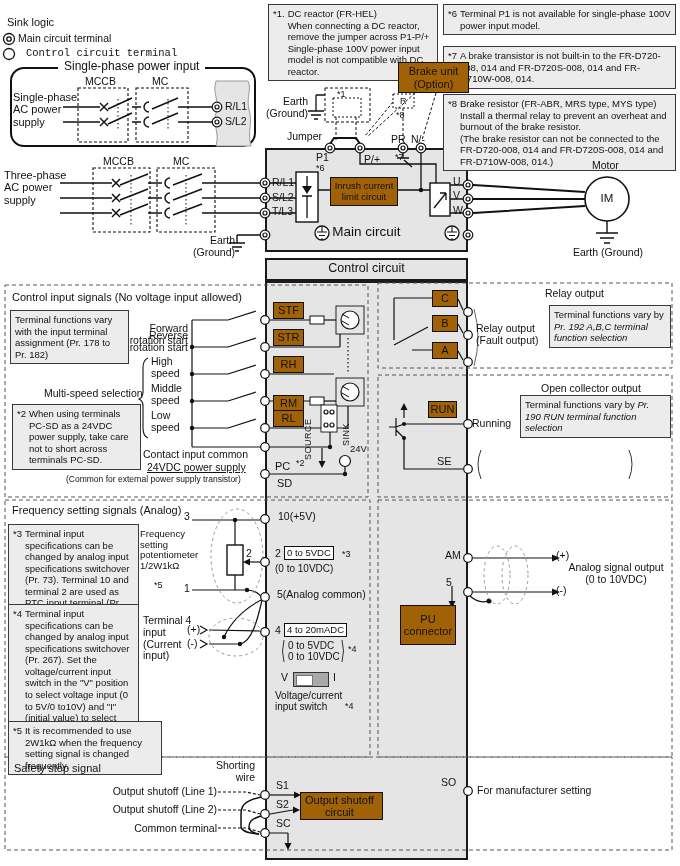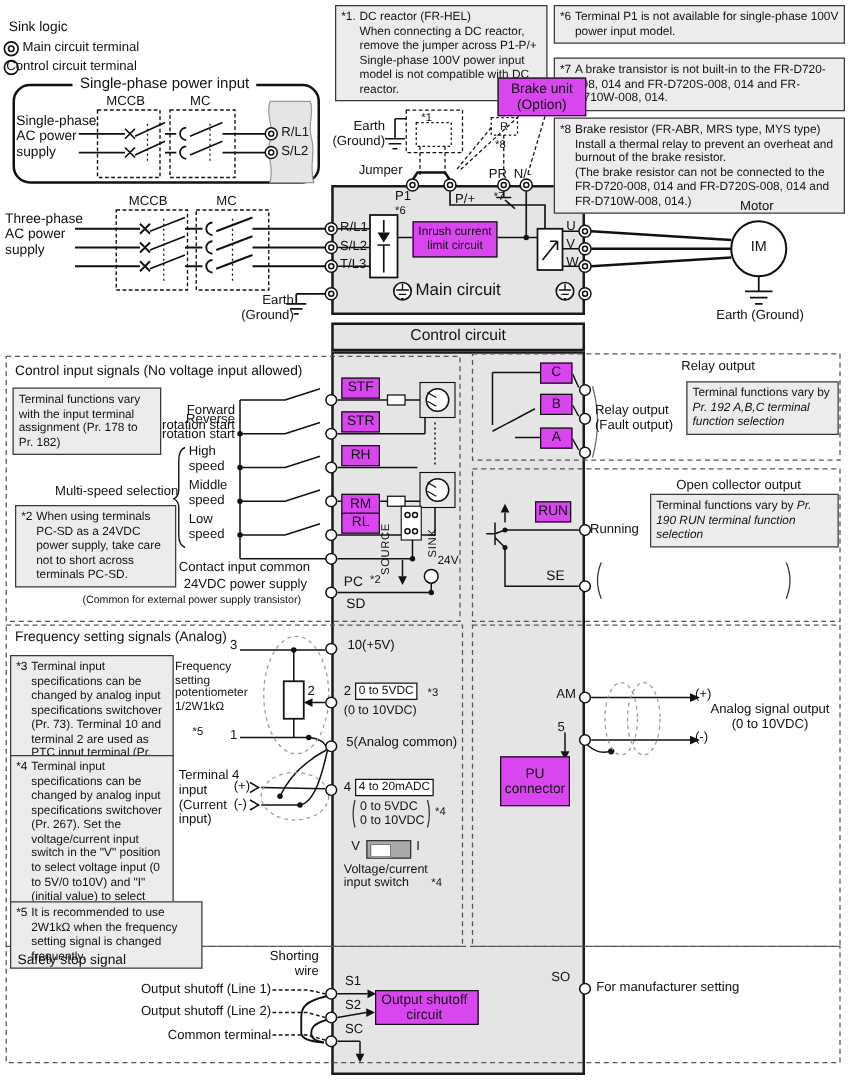--- a/index.html
+++ b/index.html
@@ -10,21 +10,21 @@
   .lbl{position:absolute;z-index:4;font-size:10.5px;line-height:1.12;white-space:nowrap;}
   .pre{white-space:pre-line;}
   .ra{text-align:right;}
   .ctr{text-align:center;}
   .f9{font-size:9px;}.f95{font-size:9.5px;}.f10{font-size:10px;}.f11{font-size:11px;}
   .f12{font-size:12px;}.f13{font-size:13.5px;}.f85{font-size:8.5px;}
   .note{position:absolute;z-index:4;background:#ececec;border:1px solid #3a3a3a;
         display:flex;gap:3px;padding:3px 4px;font-size:9.5px;line-height:1.22;box-sizing:border-box;}
   .note .num{flex:0 0 auto;}
   .note .txt{white-space:pre-line;}
-  .box{position:absolute;z-index:4;background:#d946ef;border:1.4px solid #111;box-sizing:border-box;
+  .box{position:absolute;z-index:4;background:#a16207;border:1.4px solid #111;box-sizing:border-box;
        display:flex;align-items:center;justify-content:center;font-size:11px;text-align:center;line-height:1.1;}
   .vbox{position:absolute;z-index:4;background:#fff;border:1px solid #111;padding:0 2px;
         font-size:9.5px;line-height:12px;}
   .vtext{position:absolute;z-index:4;writing-mode:vertical-rl;transform:rotate(180deg);
          font-size:9px;letter-spacing:.5px;}
   .roundbox{position:absolute;z-index:2;border:2.5px solid #111;border-radius:14px;box-sizing:border-box;}
   .titlechip{position:absolute;z-index:4;background:#fff;padding:0 6px;}
   .wswitch{position:absolute;z-index:4;width:36px;height:15px;background:#a9a9a9;border:1px solid #333;box-sizing:border-box;}
   .wswitch .slider{position:absolute;left:2px;top:2px;width:15px;height:9px;background:#fff;border:1px solid #777;}
 </style>
@@ -280,21 +280,21 @@
         <circle cx="468" cy="424" r="4.3" fill="#fff" stroke="#111" stroke-width="1.2"></circle>
         <circle cx="468" cy="469" r="4.3" fill="#fff" stroke="#111" stroke-width="1.2"></circle>
         <circle cx="468" cy="558" r="4.3" fill="#fff" stroke="#111" stroke-width="1.2"></circle>
         <circle cx="468" cy="592" r="4.3" fill="#fff" stroke="#111" stroke-width="1.2"></circle>
         <circle cx="468" cy="791" r="4.3" fill="#fff" stroke="#111" stroke-width="1.2"></circle>
       </g>
   </svg>
 
   <div class="lbl f11" style="left:7px;top:16px;">Sink logic</div>
   <div class="lbl" style="left:18px;top:33px;">Main circuit terminal</div>
-  <div class="lbl" style="left:5px;top:48px;">Control circuit terminal</div>
+  <div class="lbl" style="left:26px;top:48px;font-family:Liberation Mono, monospace;">Control circuit terminal</div>
 
   <div class="lbl f12 titlechip" style="left:58px;top:60px;">Single-phase power input</div>
   <div class="lbl" style="left:85px;top:76px;">MCCB</div>
   <div class="lbl" style="left:152px;top:76px;">MC</div>
   <div class="lbl f11 pre" style="left:13px;top:91px;">Single-phase
 AC power
 supply</div>
   <div class="lbl" style="left:225px;top:101px;">R/L1</div>
   <div class="lbl" style="left:225px;top:116px;">S/L2</div>
 
@@ -370,21 +370,21 @@
 speed</div>
   <div class="lbl" style="left:44px;top:388px;">Multi-speed selection</div>
   <svg class="layer" width="680" height="866" style="z-index:3;">
       <path d="M148,358 Q143,360 143,368 V392 Q143,397 139,399 Q143,401 143,406 V428 Q143,436 148,438" fill="none" stroke="#111" stroke-width="1.1"></path>
     </svg>
   <div class="note" style="left:12px;top:404px;width:129px;">
     <span class="num">*2</span>
       <span class="txt">When using terminals PC-SD as a 24VDC power supply, take care not to short across terminals PC-SD.</span>
   </div>
   <div class="lbl" style="left:143px;top:449px;">Contact input common</div>
-  <div class="lbl" style="left:147px;top:462px;">24VDC power supply</div>
+  <div class="lbl" style="left:147px;top:462px;text-decoration:underline;">24VDC power supply</div>
   <div class="lbl f85" style="left:66px;top:475px;">(Common for external power supply transistor)</div>
   <div class="box" style="left:273px;top:302px;width:31px;height:17px;">STF</div>
   <div class="box" style="left:273px;top:329px;width:31px;height:17px;">STR</div>
   <div class="box" style="left:273px;top:356px;width:31px;height:17px;">RH</div>
   <div class="box" style="left:273px;top:383px;width:31px;height:17px;margin-top:12px;">RM</div>
   <div class="box" style="left:273px;top:410px;width:31px;height:17px;">RL</div>
   <div class="lbl f11" style="left:277px;top:436px;margin-top:41px;">SD</div>
   <div class="lbl f11" style="left:275px;top:460px;">PC</div>
   <div class="lbl f9" style="left:296px;top:458px;">*2</div>
   <div class="vtext" style="left:303px;top:398px;height:62px;">SOURCE</div>

